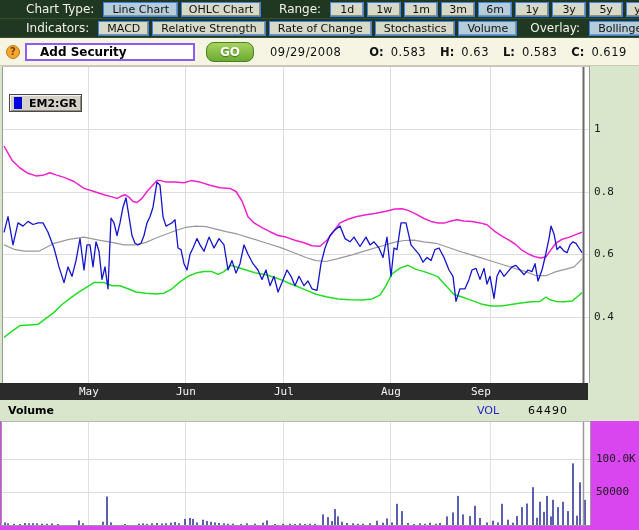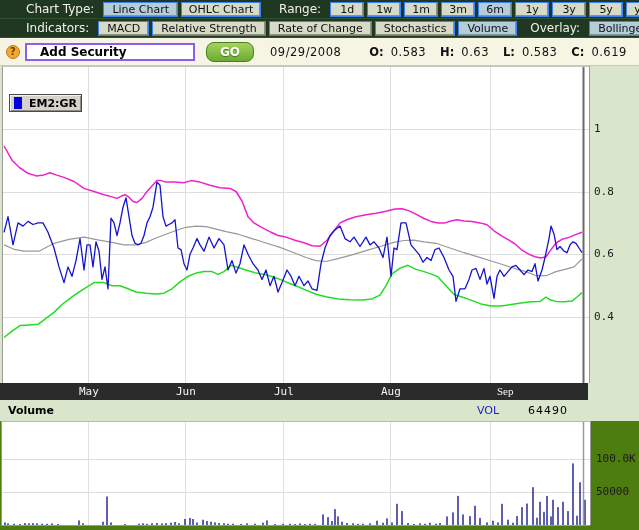--- a/index.html
+++ b/index.html
@@ -91,21 +91,21 @@
     font-family:"DejaVu Sans Mono", monospace;
     font-size:11px; color:#f5f5f5;
   }
   #vol-header {
     position:relative; width:639px; height:21px; background:#d9e6cc;
     font-size:11px;
   }
   #vol-header .vtitle { position:absolute; left:8px; top:4px; font-weight:bold; color:#000; }
   #vol-header .vlbl   { position:absolute; left:477px; top:4px; font-weight:normal; color:#2222cc; }
   #vol-header .vval   { position:absolute; left:528px; top:4px; color:#000; letter-spacing:1px; }
-  #vol-chart { position:relative; width:639px; height:109px; background:#4d7c0f; }
+  #vol-chart { position:relative; width:639px; height:109px; background:#d946ef; }
 </style>
 </head>
 <body>
 
 <div class="tbar">
   <span class="lbl">Chart Type:</span>
   <span class="tbtn sel" style="width:78px">Line Chart</span>
   <span class="tbtn" style="width:80px">OHLC Chart</span>
   <span class="lbl" style="margin-left:9px">Range:</span>
   <span class="tbtn rbtn">1d</span>
@@ -179,21 +179,21 @@
       <div class="ylab" style="top: 244.089px;">0.4</div>
     </div>
 </div>
 
 <div id="month-axis">
   <div class="bar"></div>
 <span class="m" style="left: 79px;">May</span>
     <span class="m" style="left: 176px;">Jun</span>
     <span class="m" style="left: 274px;">Jul</span>
     <span class="m" style="left: 381px;">Aug</span>
-    <span class="m" style="left: 497px; font-family: Liberation Serif, serif;">Sep</span>
+    <span class="m" style="left: 471px;">Sep</span>
   </div>
 
 <div id="vol-header">
   <span class="vtitle">Volume</span>
   <span class="vlbl">VOL</span>
   <span class="vval">64490</span>
 </div>
 
 <div id="vol-chart">
   <svg id="vol-svg" width="639" height="109">

